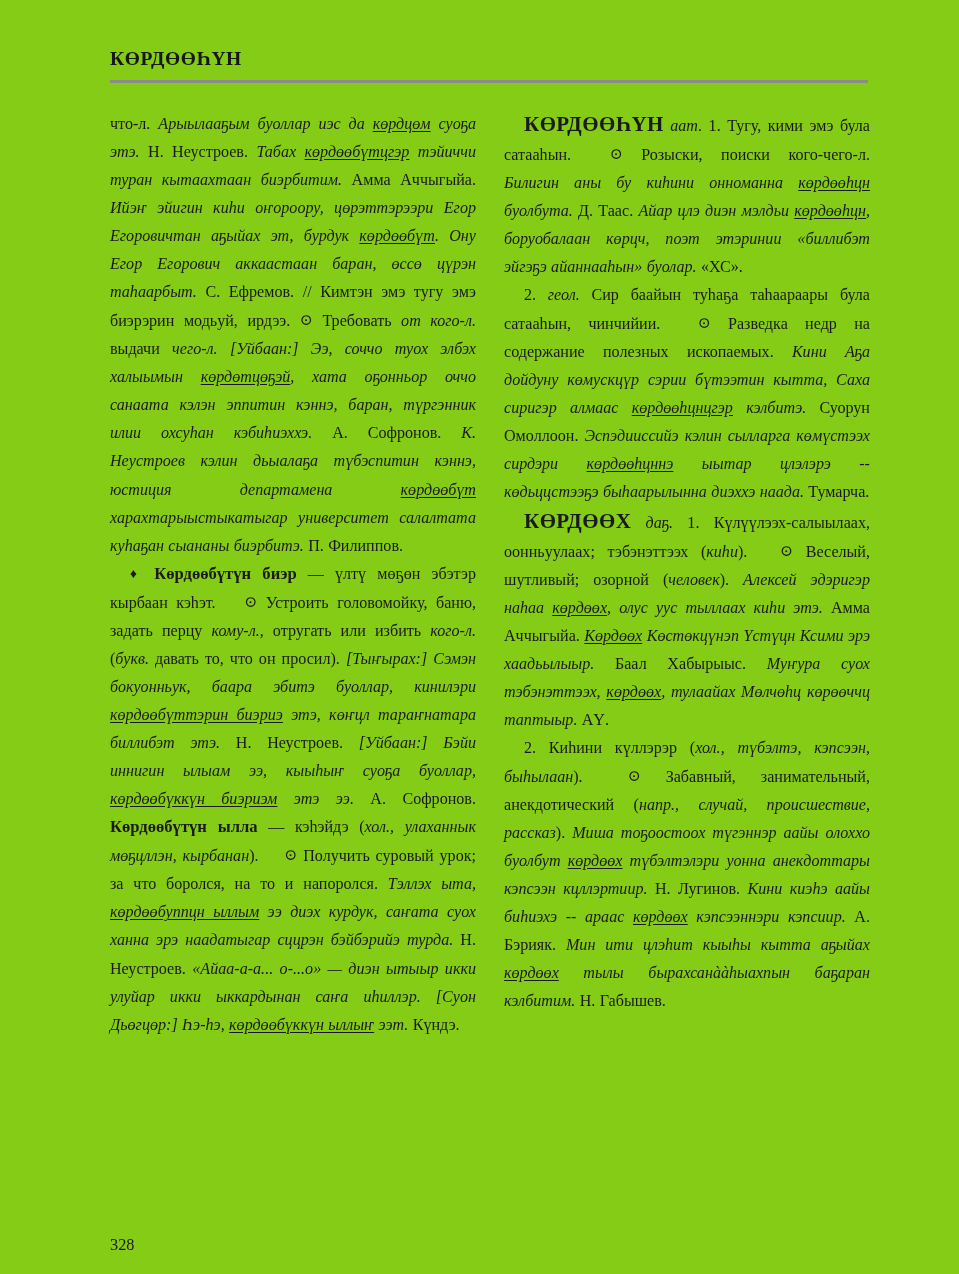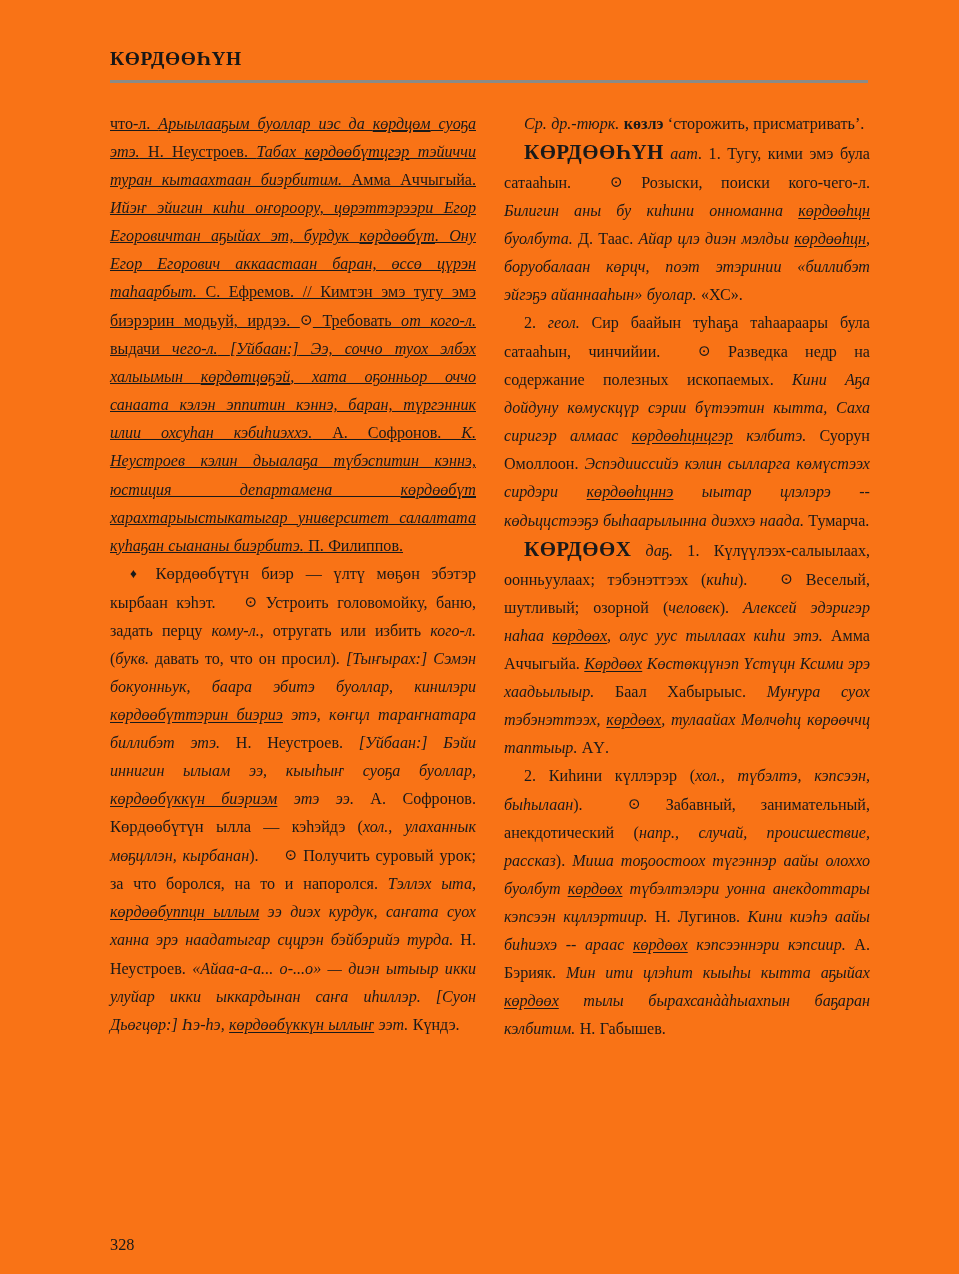--- a/index.html
+++ b/index.html
@@ -10,21 +10,21 @@
   }
   body {
     font-family: "Liberation Serif", "DejaVu Serif", serif;
     color: #1a1a1a;
   }
   .page {
     position: relative;
     width: 959px;
     height: 1274px;
     margin: 0 auto;
-    background: #f97316;
+    background: #84cc16;
     overflow: hidden;
     box-sizing: border-box;
   }
 
   
   .running-head {
     position: absolute;
     left: 110px;
     top: 48px;
     width: 760px;
@@ -66,35 +66,34 @@
     text-align: justify;
     text-justify: inter-word;
     hyphens: none;
     word-spacing: 0.02em;
   }
   p.indent {
     text-indent: 20px;
   }
   p.noindent {
     text-indent: 0;
-    text-decoration: underline;
   }
 
   
   .it { font-style: italic; }
   .bd { font-weight: bold; }
   .ul { text-decoration: underline; text-underline-offset: 2px; }
   .it.ul { text-decoration: underline; }
   .hw {
     font-weight: bold;
     font-size: 21px;
     letter-spacing: 0.4px;
   }
   .idiom {
-    font-weight: normal;
+    font-weight: bold;
     font-size: 16.6px;
   }
   .marker-dot {
     display: inline-block;
     vertical-align: 0.06em;
     font-size: 15.5px;
   }
   .marker-diamond {
     font-size: 13.5px;
     vertical-align: 0.1em;
@@ -118,21 +117,20 @@
     <div class="running-head-title">КӨРДӨӨҺҮН</div>
   </div>
   <div class="head-rule"></div>
 
   <div class="columns">
     <div class="col" id="col-left">
         <p class="para noindent"><span>что-л. </span><span class="it">Арыылааҕым буоллар иэс да </span><span class="it ul">көрдцөм</span><span class="it"> суоҕа этэ.</span><span> Н. Неустроев. </span><span class="it">Табах </span><span class="it ul">көрдөөбүтцгэр</span><span class="it"> тэйиччи туран кытаахтаан биэрбитим.</span><span> Амма Аччыгыйа. </span><span class="it">Ийэҥ эйигин киһи оҥороору, цөрэттэрээри Егор Егоровичтан аҕыйах эт, бурдук </span><span class="it ul">көрдөөбүт</span><span class="it">. Ону Егор Егорович аккаастаан баран, өссө цүрэн таһаарбыт.</span><span> С. Ефремов. // Кимтэн эмэ тугу эмэ биэрэрин модьуй, ирдээ. </span><span class="marker-dot">⊙</span><span> Требовать </span><span class="it">от кого-л.</span><span> выдачи </span><span class="it">чего-л.</span><span> </span><span class="it">[Уйбаан:]</span><span class="it"> Ээ, соччо туох элбэх халыымын </span><span class="it ul">көрдөтцөҕэй</span><span class="it">, хата оҕонньор оччо санаата кэлэн эппитин кэннэ, баран, түргэнник илии охсуһан кэбиһиэххэ.</span><span> А. Софронов. </span><span class="it">К. Неустроев кэлин дьыалаҕа түбэспитин кэннэ, юстиция департамена </span><span class="it ul">көрдөөбүт</span><span class="it"> харахтарыыстыкатыгар университет салалтата куһаҕан сыананы биэрбитэ.</span><span> П. Филиппов.</span></p>
         <p class="para indent"><span class="marker-diamond">♦ </span><span class="idiom">Көрдөөбүтүн биэр</span><span> — үлтү мөҕөн эбэтэр кырбаан кэһэт. </span><span class="marker-dot">⊙</span><span> Устроить головомойку, баню, задать перцу </span><span class="it">кому-л.</span><span>, отругать или избить </span><span class="it">кого-л.</span><span> (</span><span class="it">букв.</span><span> давать то, что он просил). </span><span class="it">[Тыҥырах:]</span><span class="it"> Сэмэн бокуонньук, баара эбитэ буоллар, кинилэри </span><span class="it ul">көрдөөбүттэрин биэриэ</span><span class="it"> этэ, көҥцл тараҥнатара биллибэт этэ.</span><span> Н. Неустроев. </span><span class="it">[Уйбаан:]</span><span class="it"> Бэйи иннигин ылыам ээ, кыыһыҥ суоҕа буоллар, </span><span class="it ul">көрдөөбүккүн биэриэм</span><span class="it"> этэ ээ.</span><span> А. Софронов. </span><span class="idiom">Көрдөөбүтүн ылла</span><span> — кэһэйдэ (</span><span class="it">хол., улаханнык мөҕцллэн, кырбанан</span><span>). </span><span class="marker-dot">⊙</span><span> Получить суровый урок; за что боролся, на то и напоролся. </span><span class="it">Тэллэх ыта, </span><span class="it ul">көрдөөбуппцн ыллым</span><span class="it"> ээ диэх курдук, саҥата суох ханна эрэ наадатыгар сццрэн бэйбэрийэ турда.</span><span> Н. Неустроев. </span><span class="it">«Айаа-а-а... о-...о» — диэн ытыыр икки улуйар икки ыккардынан саҥа иһиллэр. [Суон Дьөгцөр:] Һэ-һэ, </span><span class="it ul">көрдөөбүккүн ыллыҥ</span><span class="it"> ээт.</span><span> Күндэ.</span></p>
       </div>
     <div class="col" id="col-right">
-        <p class="para indent"><span class="it">Ср. др.-тюрк.</span><span> </span><span class="bd">көзлэ</span><span> ‘сторожить, присматривать’.</span></p>
         <p class="para indent"><span class="hw">КӨРДӨӨҺҮН</span><span> </span><span class="it">аат.</span><span> 1. Тугу, кими эмэ була сатааһын. </span><span class="marker-dot">⊙</span><span> Розыски, поиски кого-чего-л. </span><span class="it">Билигин аны бу киһини онноманна </span><span class="it ul">көрдөөһцн</span><span class="it"> буолбута.</span><span> Д. Таас. </span><span class="it">Айар цлэ диэн мэлдьи </span><span class="it ul">көрдөөһцн</span><span class="it">, боруобалаан көрцч, поэт этэринии «биллибэт эйгэҕэ айаннааһын» буолар.</span><span> «ХС».</span></p>
         <p class="para indent"><span>2. </span><span class="it">геол.</span><span> Сир баайын туһаҕа таһаараары була сатааһын, чинчийии. </span><span class="marker-dot">⊙</span><span> Разведка недр на содержание полезных ископаемых. </span><span class="it">Кини Аҕа дойдуну көмускцүр сэрии бүтээтин кытта, Саха сиригэр алмаас </span><span class="it ul">көрдөөһцнцгэр</span><span class="it"> кэлбитэ.</span><span> Суорун Омоллоон. </span><span class="it">Эспэдииссийэ кэлин сылларга көмүстээх сирдэри </span><span class="it ul">көрдөөһцннэ</span><span class="it"> ыытар цлэлэрэ -- көдьццстээҕэ быһаарылынна диэххэ наада.</span><span> Тумарча.</span></p>
         <p class="para indent"><span class="hw">КӨРДӨӨХ</span><span> </span><span class="it">даҕ.</span><span> 1. Күлүүлээх-салыылаах, оонньуулаах; тэбэнэттээх (</span><span class="it">киһи</span><span>). </span><span class="marker-dot">⊙</span><span> Веселый, шутливый; озорной (</span><span class="it">человек</span><span>). </span><span class="it">Алексей эдэригэр наһаа </span><span class="it ul">көрдөөх</span><span class="it">, олус уус тыллаах киһи этэ.</span><span> Амма Аччыгыйа. </span><span class="it ul">Көрдөөх</span><span class="it"> Көстөкцүнэп Үстүцн Ксими эрэ хаадьылыыр.</span><span> Баал Хабырыыс. </span><span class="it">Муҥура суох тэбэнэттээх, </span><span class="it ul">көрдөөх</span><span class="it">, тулаайах Мөлчөһц көрөөччц таптыыр.</span><span> АҮ.</span></p>
         <p class="para indent"><span>2. Киһини күллэрэр (</span><span class="it">хол., түбэлтэ, кэпсээн, быһылаан</span><span>). </span><span class="marker-dot">⊙</span><span> Забавный, занимательный, анекдотический (</span><span class="it">напр., случай, происшествие, рассказ</span><span>). </span><span class="it">Миша тоҕоостоох түгэннэр аайы олоххо буолбут </span><span class="it ul">көрдөөх</span><span class="it"> түбэлтэлэри уонна анекдоттары кэпсээн кцллэртиир.</span><span> Н. Лугинов. </span><span class="it">Кини киэһэ аайы биһиэхэ -- араас </span><span class="it ul">көрдөөх</span><span class="it"> кэпсээннэри кэпсиир.</span><span> А. Бэрияк. </span><span class="it">Мин ити цлэһит кыыһы кытта аҕыйах </span><span class="it ul">көрдөөх</span><span class="it"> тылы бырахсанààһыахпын баҕаран кэлбитим.</span><span> Н. Габышев.</span></p>
       </div>
   </div>
 
   <div class="folio">328</div>
 
 </div>

